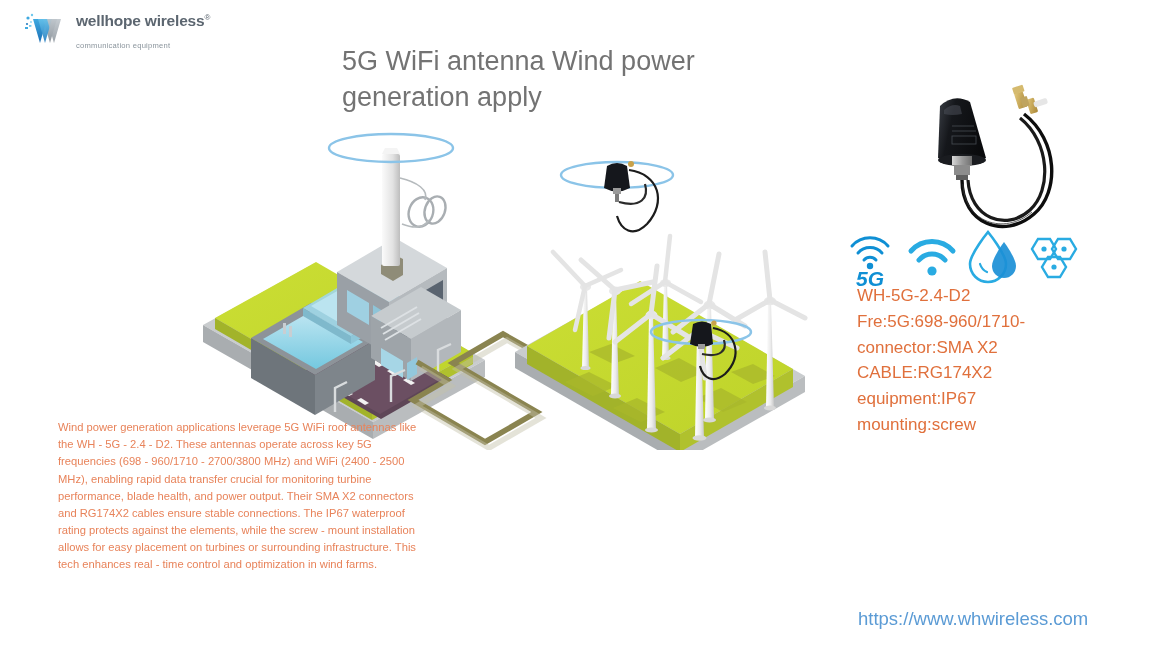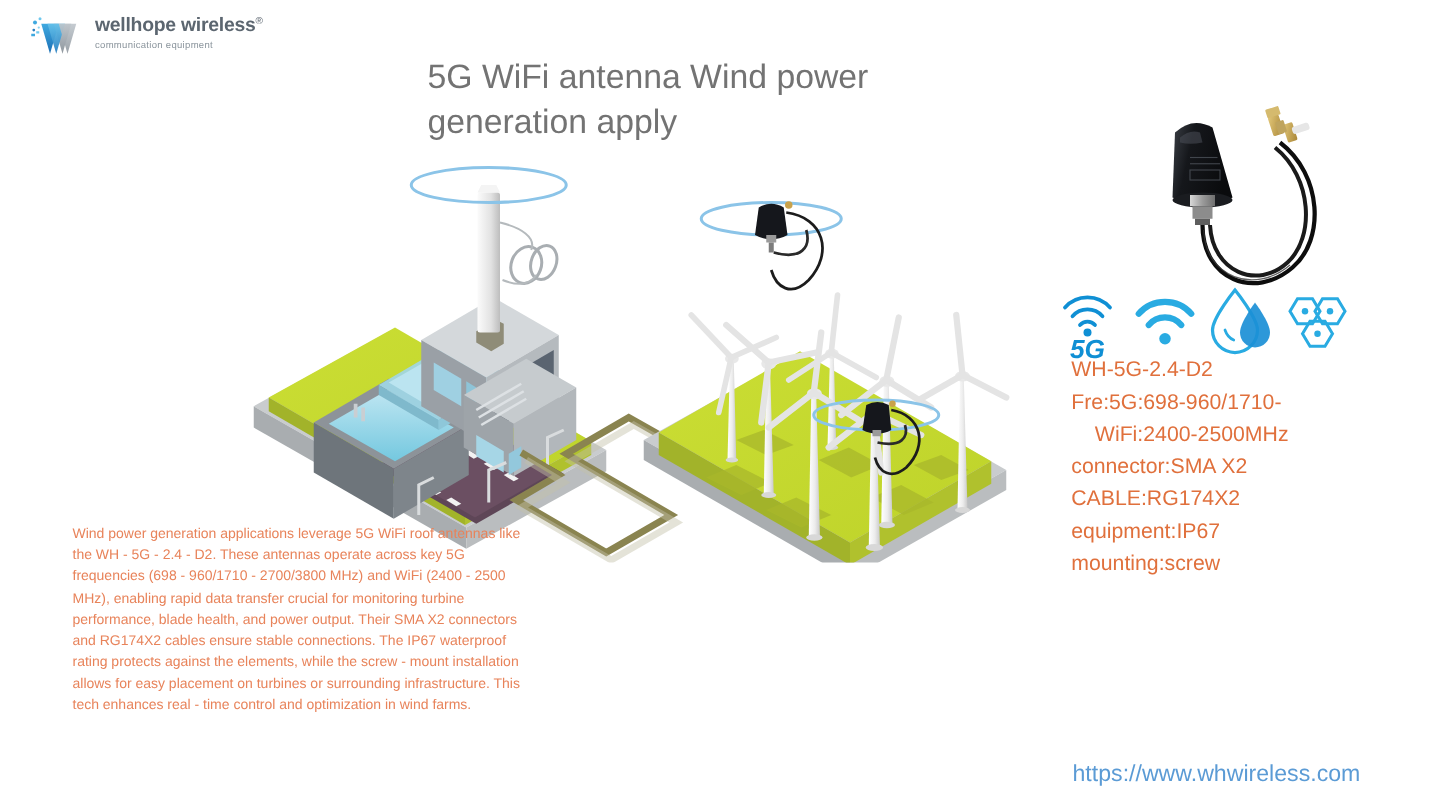--- a/index.html
+++ b/index.html
@@ -49,21 +49,21 @@
   }
   .logo-reg {
     font-size: 8px;
     vertical-align: super;
     font-weight: normal;
   }
   .logo-sub {
     font-size: 7.6px;
     color: #8A949C;
     letter-spacing: 0.25px;
-    margin-top: 2px;
+    margin-top: 12px;
     white-space: nowrap;
   }
 
   
   #title {
     position: absolute;
     left: 342px;
     top: 26px;
     width: 430px;
     font-size: 27px;
@@ -496,21 +496,20 @@
         <circle cx="20" cy="15" r="2.6" fill="#29ABE2"></circle>
         <circle cx="40" cy="15" r="2.6" fill="#29ABE2"></circle>
         <circle cx="30" cy="33" r="2.6" fill="#29ABE2"></circle>
       </svg>
     </div>
   </div>
 
   <div id="specs">
     <div class="spec-line">WH-5G-2.4-D2</div>
     <div class="spec-line">Fre:5G:698-960/1710-</div>
-    <div class="spec-line">    WiFi:2400-2500MHz</div>
     <div class="spec-line">connector:SMA X2</div>
     <div class="spec-line">CABLE:RG174X2</div>
     <div class="spec-line">equipment:IP67</div>
     <div class="spec-line">mounting:screw</div>
   </div>
 
   <p id="paragraph">Wind power generation applications leverage 5G WiFi roof antennas like the WH - 5G - 2.4 - D2. These antennas operate across key 5G frequencies (698 - 960/1710 - 2700/3800 MHz) and WiFi (2400 - 2500 MHz), enabling rapid data transfer crucial for monitoring turbine performance, blade health, and power output. Their SMA X2 connectors and RG174X2 cables ensure stable connections. The IP67 waterproof rating protects against the elements, while the screw - mount installation allows for easy placement on turbines or surrounding infrastructure. This tech enhances real - time control and optimization in wind farms.</p>
 
   <a id="site-url" href="#">https://www.whwireless.com</a>
 

